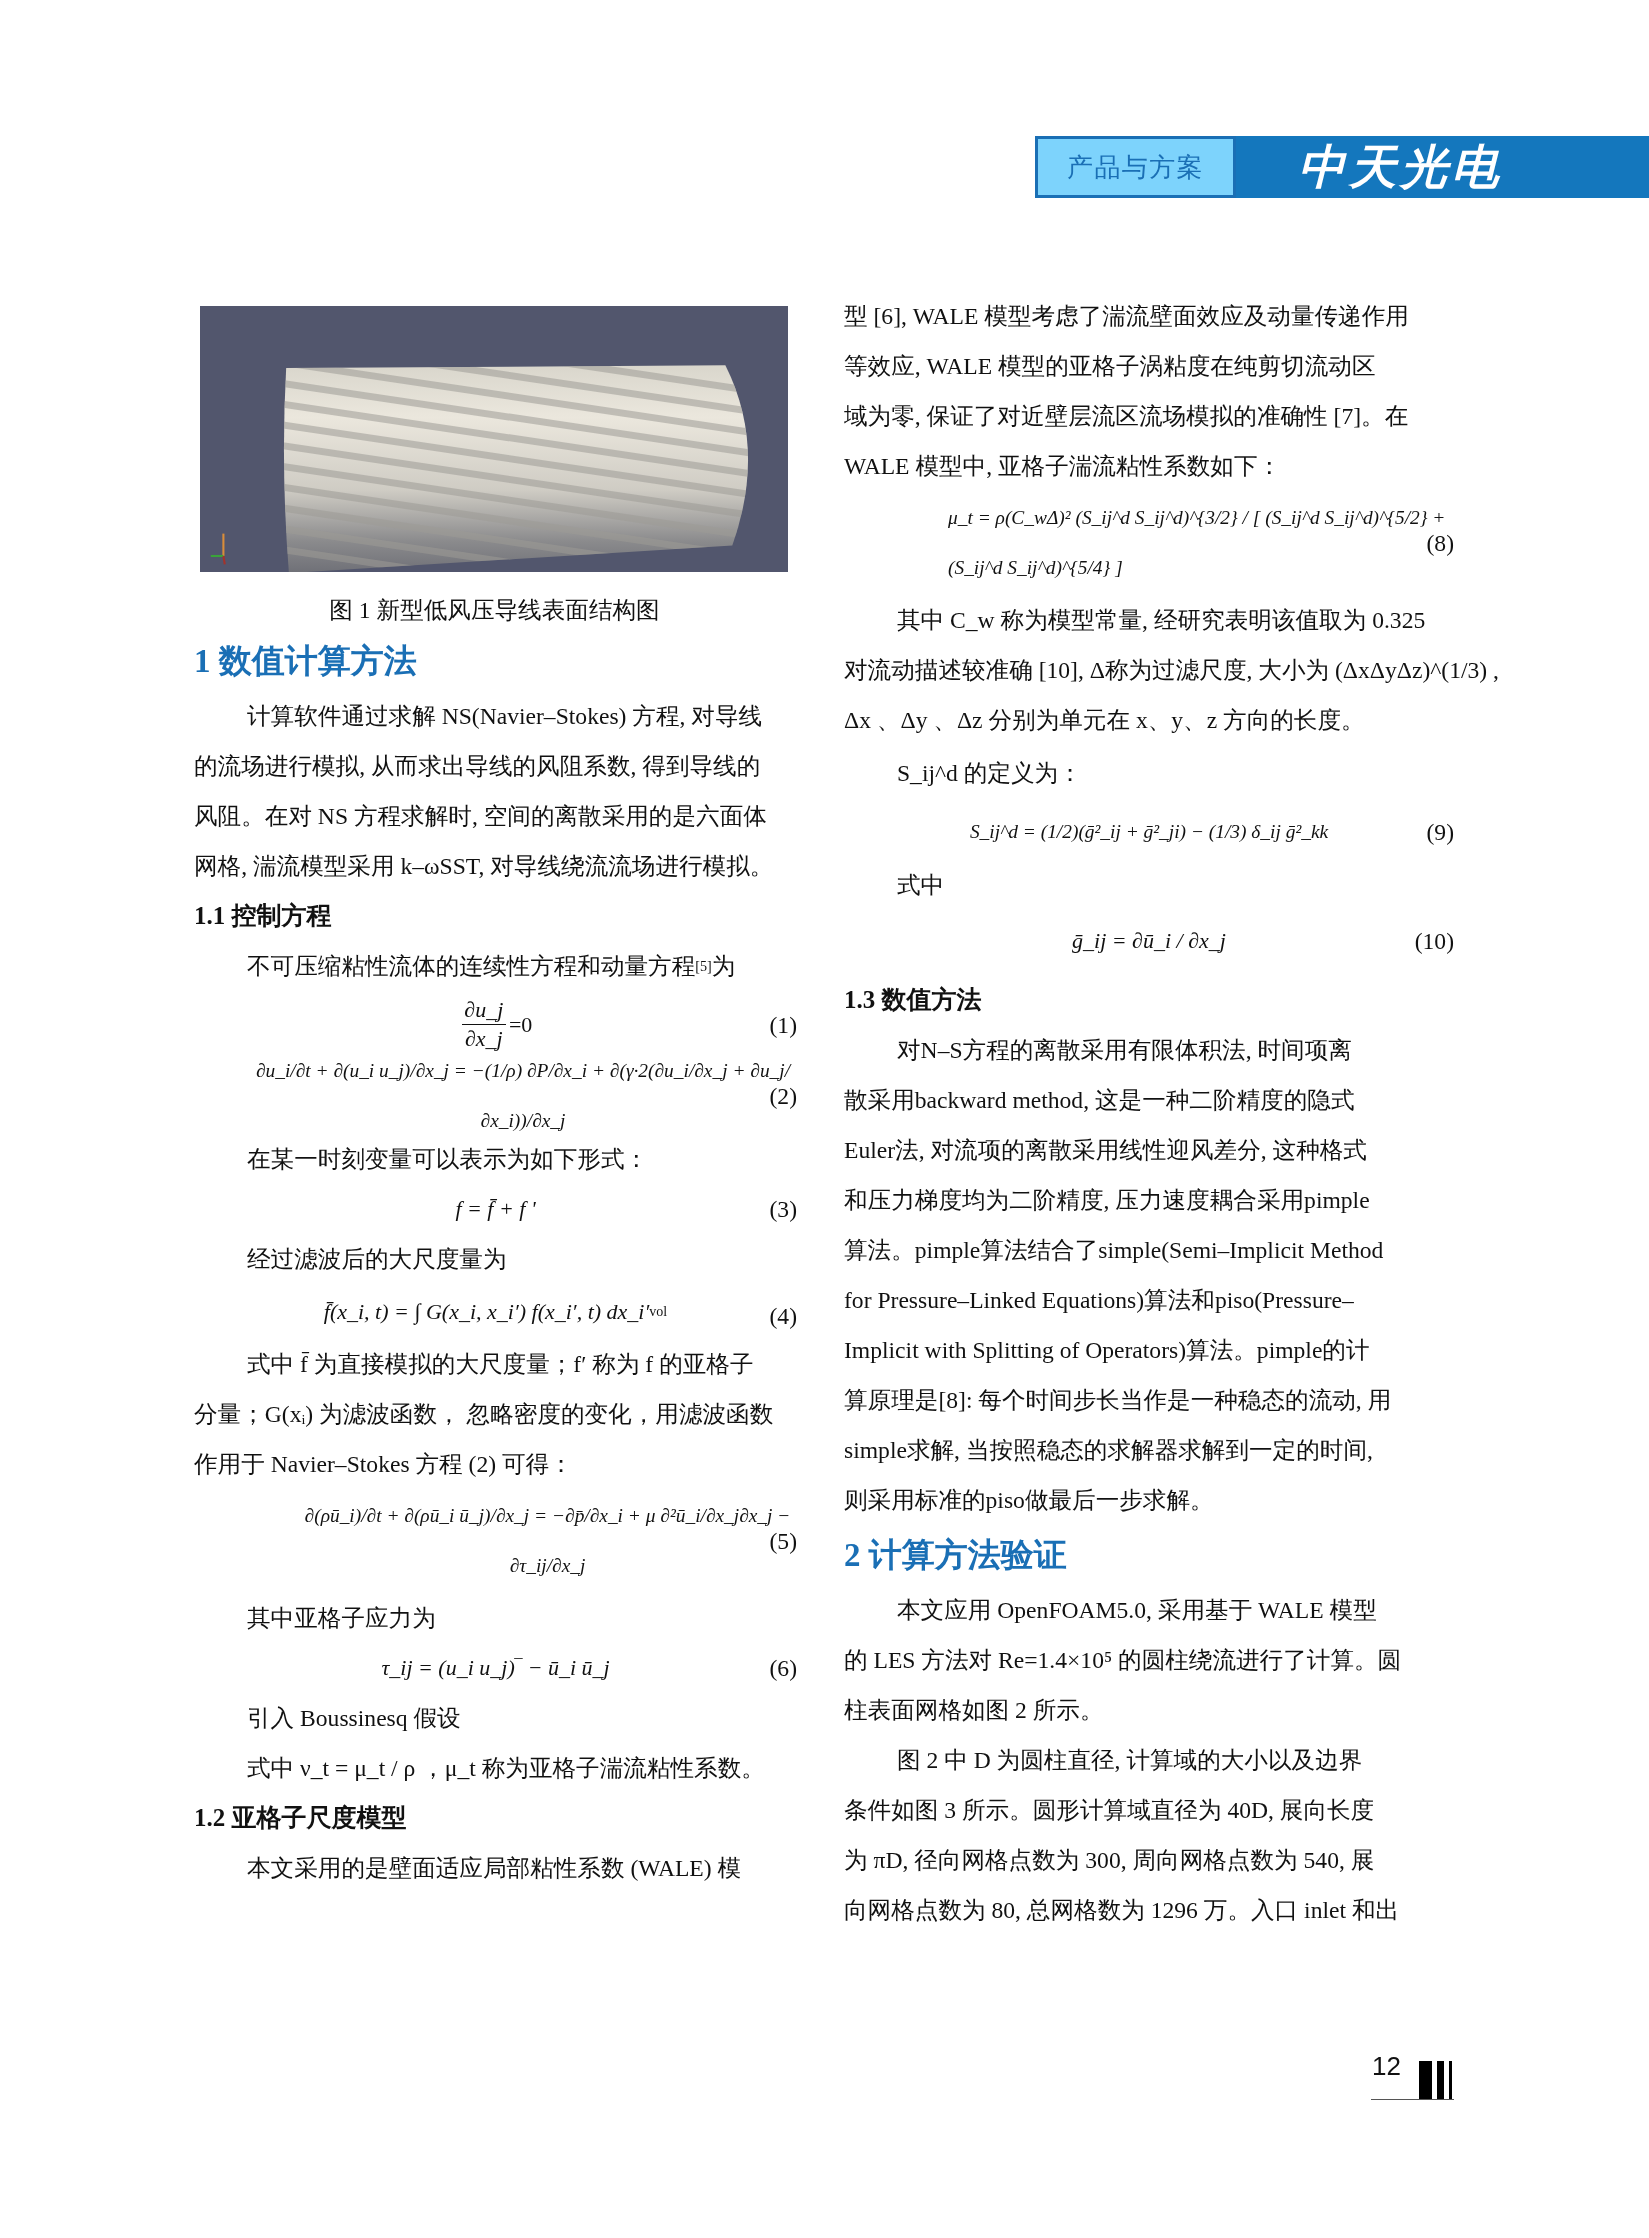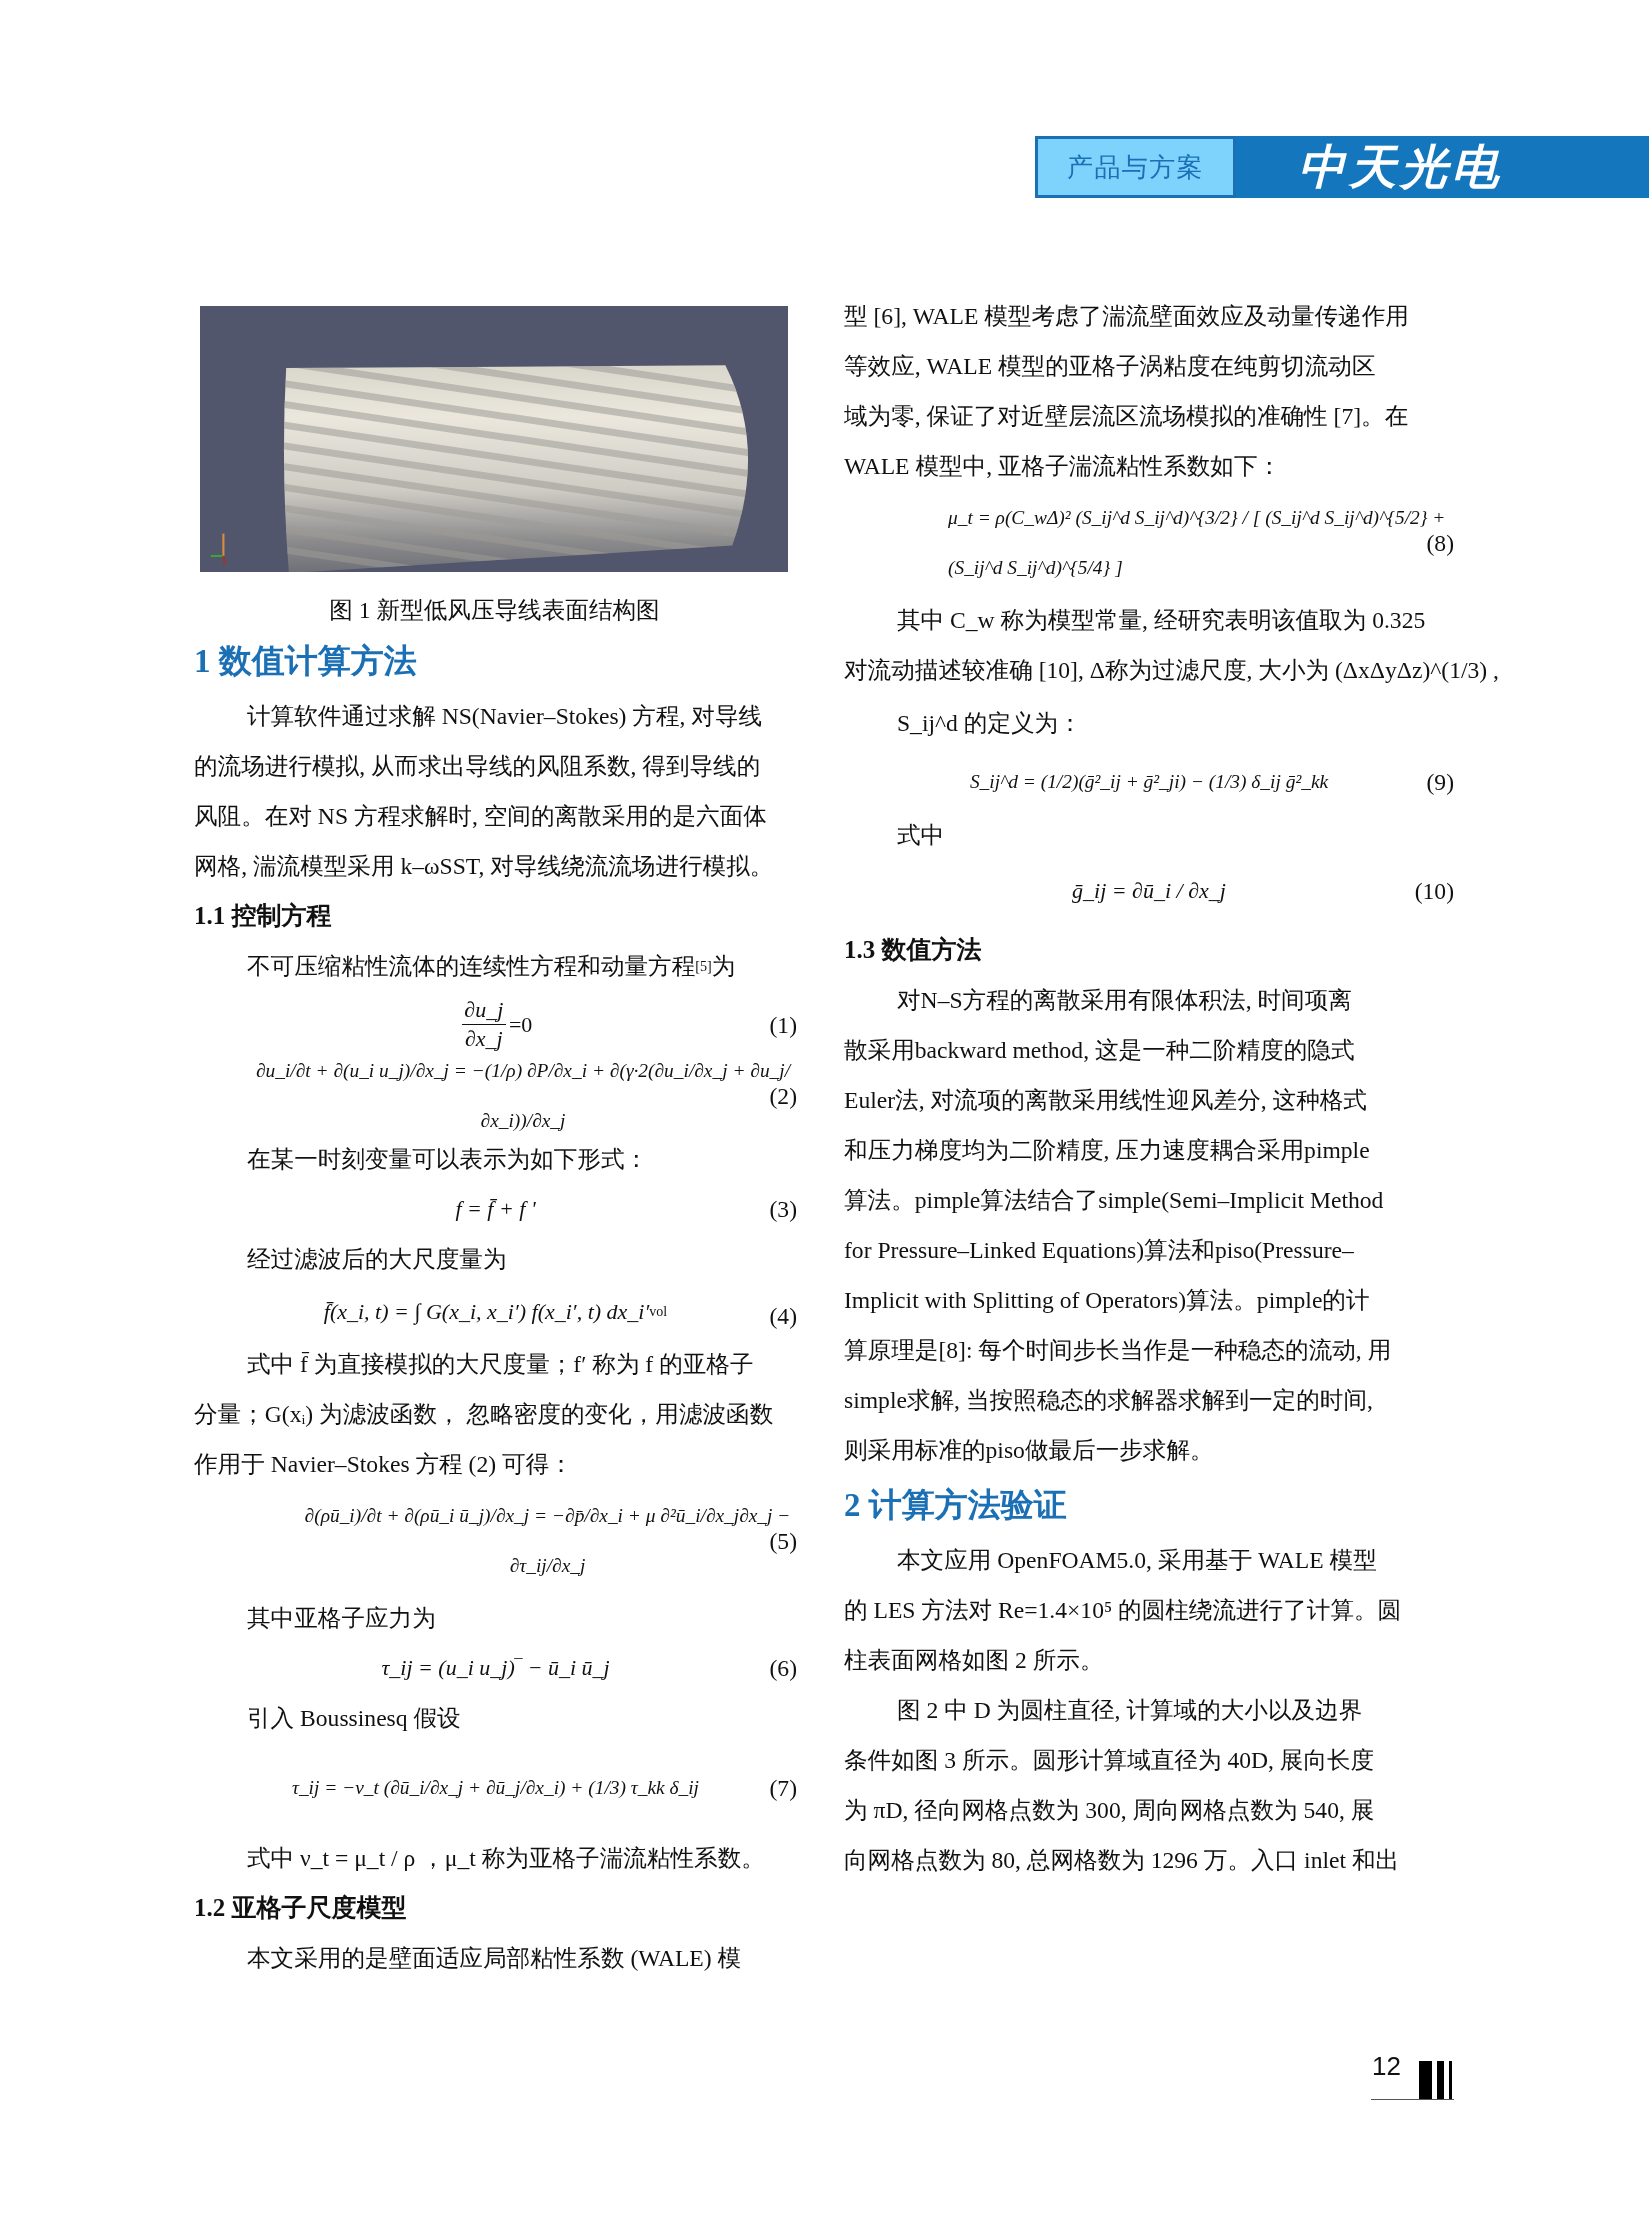--- a/index.html
+++ b/index.html
@@ -139,43 +139,40 @@
 
   <div class="line indent" style="justify-content:flex-start">其中亚格子应力为</div>
 
   <div class="eq" style="height:50px;justify-content:center">
     <span>τ_ij = (u_i u_j)‾ − ū_i ū_j</span>
     <span class="num">(6)</span>
   </div>
 
   <div class="line indent" style="justify-content:flex-start">引入 Boussinesq 假设</div>
 
-  <div class="eq" style="height:90px;justify-content:center;font-size:19.4px">
-    <span>τ_ij = −ν_t (∂ū_i/∂x_j + ∂ū_j/∂x_i) + (1/3) τ_kk δ_ij</span>
-    <span class="num">(7)</span>
-  </div>
 
   <div class="line indent" style="justify-content:flex-start">式中 ν_t = μ_t / ρ ，μ_t 称为亚格子湍流粘性系数。</div>
   <div class="h2">1.2 亚格子尺度模型</div>
   <div class="line indent">本文采用的是壁面适应局部粘性系数 (WALE) 模</div>
 </div>
 
 <div class="col col-right" style="top:291px">
   <div class="line">型 [6], WALE 模型考虑了湍流壁面效应及动量传递作用</div>
   <div class="line">等效应, WALE 模型的亚格子涡粘度在纯剪切流动区</div>
   <div class="line">域为零, 保证了对近壁层流区流场模拟的准确性 [7]。在</div>
   <div class="line" style="justify-content:flex-start">WALE 模型中, 亚格子湍流粘性系数如下：</div>
 
   <div class="eq" style="height:104px;padding-left:104px;font-size:19.4px">
     <span>μ_t = ρ(C_wΔ)² (S_ij^d S_ij^d)^{3/2} / [ (S_ij^d S_ij^d)^{5/2} + (S_ij^d S_ij^d)^{5/4} ]</span>
     <span class="num">(8)</span>
   </div>
 
   <div class="line indent">其中 C_w 称为模型常量, 经研究表明该值取为 0.325</div>
   <div class="line">对流动描述较准确 [10], Δ称为过滤尺度, 大小为 (ΔxΔyΔz)^(1/3) ,</div>
+  <div class="line" style="justify-content:flex-start">Δx 、Δy 、Δz 分别为单元在 x、y、z 方向的长度。</div>
 
   <div class="line indent" style="justify-content:flex-start;height:55px">S_ij^d 的定义为：</div>
 
   <div class="eq" style="height:64px;justify-content:center;font-size:19.4px">
     <span>S_ij^d = (1/2)(ḡ²_ij + ḡ²_ji) − (1/3) δ_ij ḡ²_kk</span>
     <span class="num">(9)</span>
   </div>
 
   <div class="line indent" style="justify-content:flex-start;height:42px">式中</div>
 

